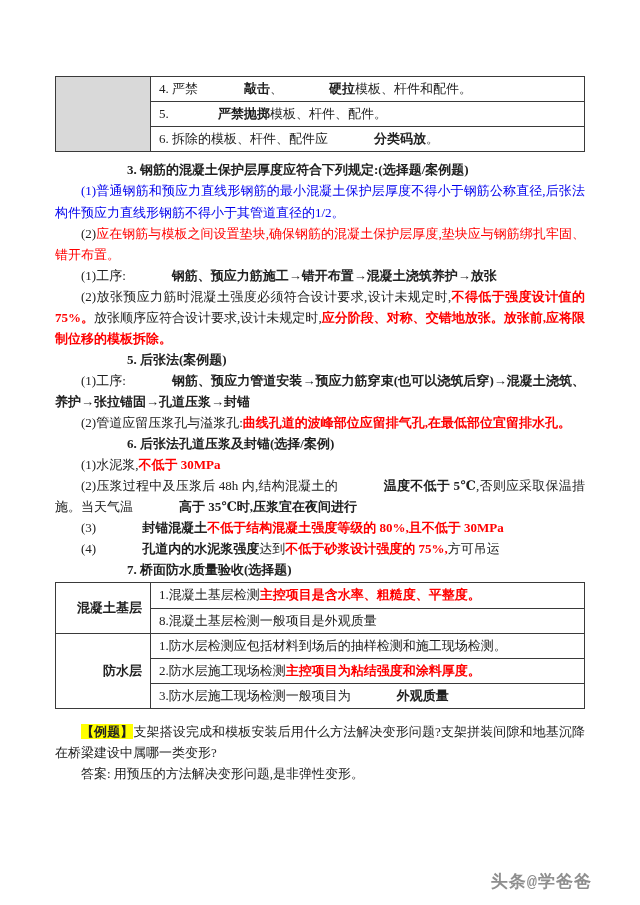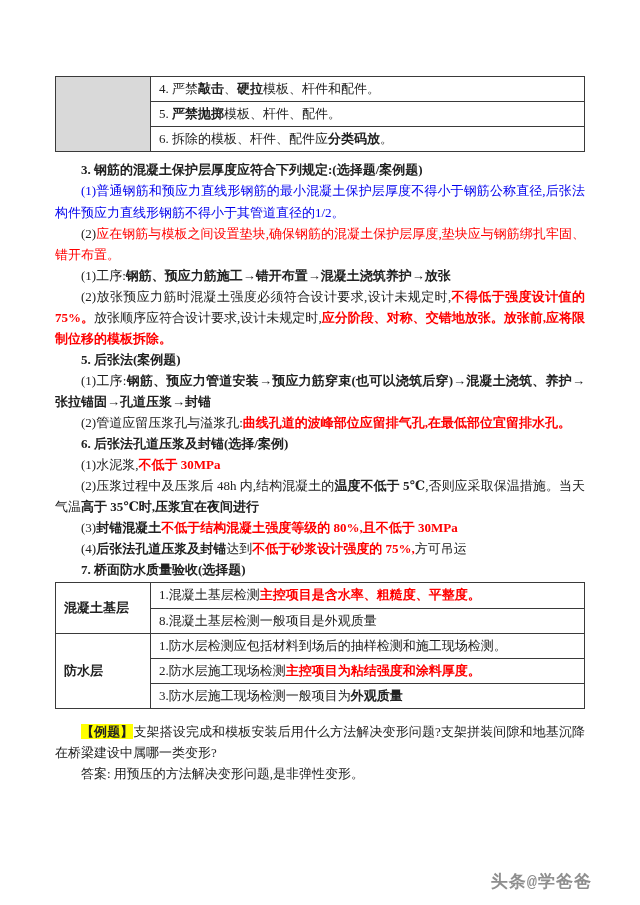--- a/index.html
+++ b/index.html
@@ -34,23 +34,23 @@
     margin: 2px 0 7px 0;
     font-size: 13px;
     text-align: left;
   }
   table.kv td {
     border: 1px solid #3a3a3a;
     padding: 2px 8px;
     line-height: 1.55;
     vertical-align: middle;
   }
-  td.label { width: 95px; text-align: left; font-weight: bold; }
+  td.label { width: 95px; text-align: right; font-weight: bold; }
   td.shaded { background: var(--shade); }
-  .run-b  { font-weight: bold; }
+  .run-b  { font-weight: bold; margin-left: 46px; }
   .run-r  { color: var(--red); }
   .run-rb { color: var(--red); font-weight: bold; text-align: right; }
   .run-blue { color: var(--blue); }
   .run-hl { background: var(--highlight); font-weight: bold; }
   .watermark {
     position: absolute;
     right: 48px;
     bottom: 12px;
     font-size: 17px;
     font-weight: bold;
@@ -83,21 +83,21 @@
       <p class="para"><span>(2)</span><span class="run-r">应在钢筋与模板之间设置垫块,确保钢筋的混凝土保护层厚度,垫块应与钢筋绑扎牢固、错开布置。</span></p>
       <p class="para"><span>(1)工序:</span><span class="run-b">钢筋、预应力筋施工→错开布置→混凝土浇筑养护→放张</span></p>
       <p class="para"><span>(2)放张预应力筋时混凝土强度必须符合设计要求,设计未规定时,</span><span class="run-rb">不得低于强度设计值的75%。</span><span>放张顺序应符合设计要求,设计未规定时,</span><span class="run-rb">应分阶段、对称、交错地放张。放张前,应将限制位移的模板拆除。</span></p>
       <p class="para"><span class="run-b">5. 后张法(案例题)</span></p>
       <p class="para"><span>(1)工序:</span><span class="run-b">钢筋、预应力管道安装→预应力筋穿束(也可以浇筑后穿)→混凝土浇筑、养护→张拉锚固→孔道压浆→封锚</span></p>
       <p class="para"><span>(2)管道应留压浆孔与溢浆孔:</span><span class="run-rb">曲线孔道的波峰部位应留排气孔,在最低部位宜留排水孔。</span></p>
       <p class="para"><span class="run-b">6. 后张法孔道压浆及封锚(选择/案例)</span></p>
       <p class="para"><span>(1)水泥浆,</span><span class="run-rb">不低于 30MPa</span></p>
       <p class="para"><span>(2)压浆过程中及压浆后 48h 内,结构混凝土的</span><span class="run-b">温度不低于 5℃</span><span>,否则应采取保温措施。当天气温</span><span class="run-b">高于 35℃时,压浆宜在夜间进行</span></p>
       <p class="para"><span>(3)</span><span class="run-b">封锚混凝土</span><span class="run-rb">不低于结构混凝土强度等级的 80%,且不低于 30MPa</span></p>
-      <p class="para"><span>(4)</span><span class="run-b">后张法孔道压浆及封锚</span><span>达到</span><span class="run-rb">不低于砂浆设计强度的 75%,</span><span>方可吊运</span></p>
+      <p class="para"><span>(4)</span><span class="run-b">孔道内的水泥浆强度</span><span>达到</span><span class="run-rb">不低于砂浆设计强度的 75%,</span><span>方可吊运</span></p>
       <p class="para"><span class="run-b">7. 桥面防水质量验收(选择题)</span></p>
       <table class="kv">
         <tbody>
           <tr>
             <td class="label" rowspan="2">混凝土基层</td>
             <td><span>1.混凝土基层检测</span><span class="run-rb">主控项目是含水率、粗糙度、平整度。</span></td>
           </tr>
           <tr>
             <td><span>8.混凝土基层检测一般项目是外观质量</span></td>
           </tr>

